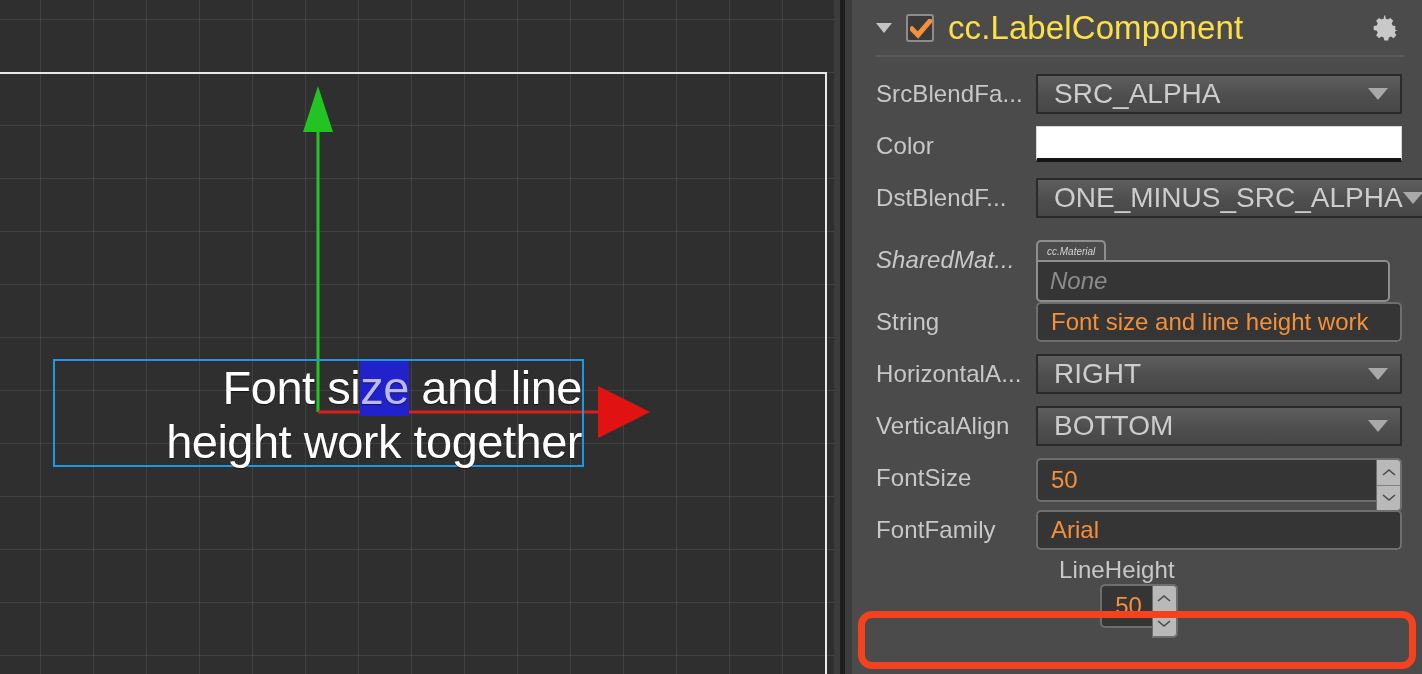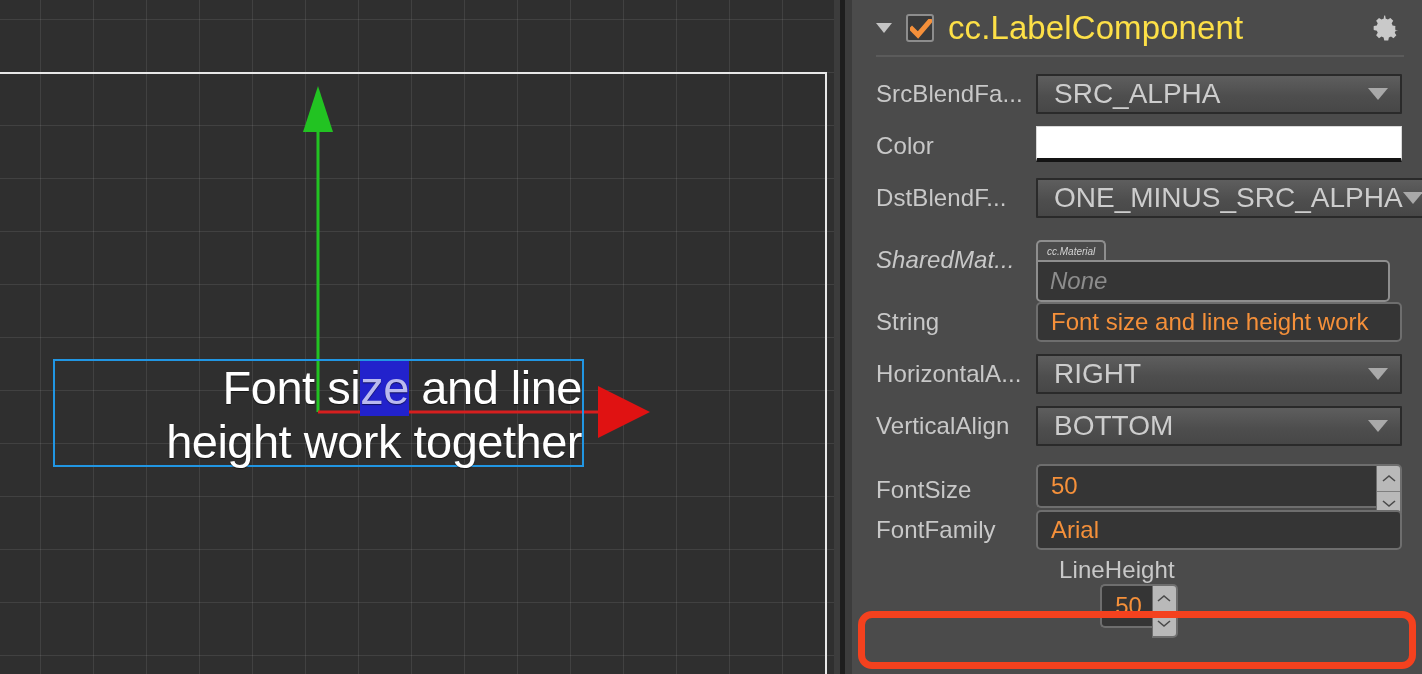--- a/index.html
+++ b/index.html
@@ -316,21 +316,21 @@
         </div>
         <div class="row">
           <div class="lbl">VerticalAlign</div>
           <div class="field">
             <div class="dd">
               <span class="dd-val">BOTTOM</span>
               <span class="caret"></span>
             </div>
           </div>
         </div>
-        <div class="row" style="height: 52px; align-items: flex-end;">
+        <div class="row" style="height: 52px;">
           <div class="lbl">FontSize</div>
           <div class="field">
             <div class="num-wrap">
               <span class="ti">50</span>
               <span class="stepper">
                 <span class="half">
                   <svg width="14" height="9" viewBox="0 0 14 9">
                     <path d="M1 7 L7 2 L13 7" stroke="#4a4a4a" stroke-width="1.6" fill="none"></path>
                   </svg>
                 </span>

